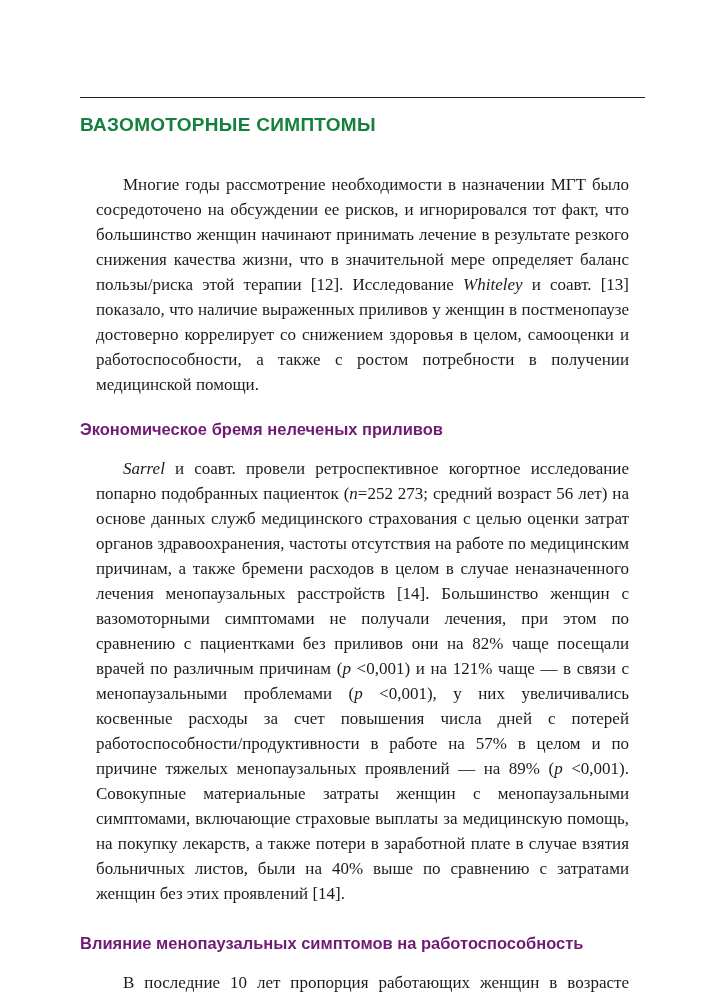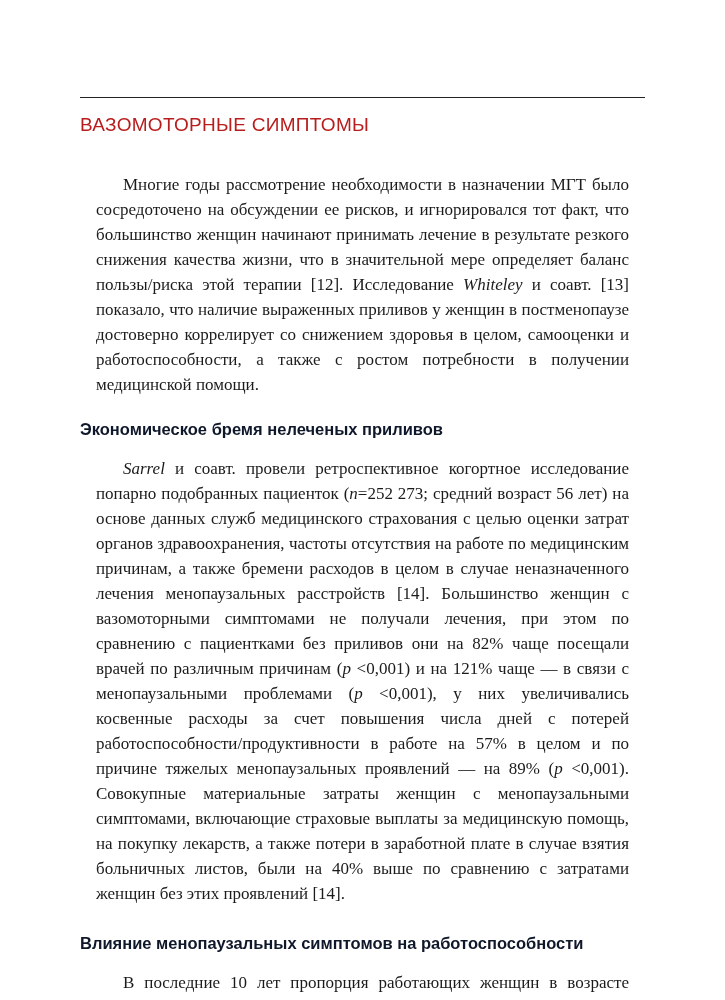--- a/index.html
+++ b/index.html
@@ -22,42 +22,42 @@
       overflow: hidden;
       background: #ffffff;
     }
     .top-rule {
       border: none;
       border-top: 1.6px solid #222222;
       margin: 0 0 13px 0;
     }
     .doc-title {
       font-family: "Liberation Sans", sans-serif;
-      font-weight: 400;
+      font-weight: 700;
       font-size: 19px;
       line-height: 27px;
       letter-spacing: 0.3px;
-      color: #b91c1c;
+      color: #15803d;
       margin: 0 0 34px 0;
     }
     .body-para {
       font-size: 17px;
       line-height: 25px;
       text-align: justify;
       text-indent: 27px;
       margin: 16px;
       hyphens: auto;
       -webkit-hyphens: auto;
     }
     .sub-heading {
       font-family: "Liberation Sans", sans-serif;
       font-weight: 700;
       font-size: 16.5px;
       line-height: 22px;
-      color: #0f172a;
+      color: #701a75;
       margin: 21px 0 10px 0;
     }
     .sub-heading.second {
       margin-top: 26px;
     }
     .italic { font-style: italic; }
   </style>
 </head>
 <body>
 
@@ -68,17 +68,17 @@
   <div class="doc-title">
     <div>ВАЗОМОТОРНЫЕ СИМПТОМЫ</div>
   </div>
 
   <p class="body-para"><span>Многие годы рассмотрение необходимости в назначении МГТ было сосредоточено на обсуждении ее рисков, и игнорировался тот факт, что большинство женщин начинают принимать лечение в результате резкого снижения качества жизни, что в значительной мере определяет баланс пользы/риска этой терапии [12]. Исследование </span><span class="italic">Whiteley</span><span> и соавт. [13] показало, что наличие выраженных приливов у женщин в постменопаузе достоверно коррелирует со снижением здоровья в целом, самооценки и работоспособности, а также с ростом потребности в получении медицинской помощи.</span></p>
 
   <h2 class="sub-heading">Экономическое бремя нелеченых приливов</h2>
 
   <p class="body-para"><span class="italic">Sarrel</span><span> и соавт. провели ретроспективное когортное исследование попарно подобранных пациенток (</span><span class="italic">n</span><span>=252 273; средний возраст 56 лет) на основе данных служб медицинского страхования с целью оценки затрат органов здравоохранения, частоты отсутствия на работе по медицинским причинам, а также бремени расходов в целом в случае неназначенного лечения менопаузальных расстройств [14]. Большинство женщин с вазомоторными симптомами не получали лечения, при этом по сравнению с пациентками без приливов они на 82% чаще посещали врачей по различным причинам (</span><span class="italic">p</span><span> &lt;0,001) и на 121% чаще — в связи с менопаузальными проблемами (</span><span class="italic">p</span><span> &lt;0,001), у них увеличивались косвенные расходы за счет повышения числа дней с потерей работоспособности/продуктивности в работе на 57% в целом и по причине тяжелых менопаузальных проявлений — на 89% (</span><span class="italic">p</span><span> &lt;0,001). Совокупные материальные затраты женщин с менопаузальными симптомами, включающие страховые выплаты за медицинскую помощь, на покупку лекарств, а также потери в заработной плате в случае взятия больничных листов, были на 40% выше по сравнению с затратами женщин без этих проявлений [14].</span></p>
 
-  <h2 class="sub-heading second">Влияние менопаузальных симптомов на работоспособности</h2>
+  <h2 class="sub-heading second">Влияние менопаузальных симптомов на работоспособность</h2>
 
   <p class="body-para"><span>В последние 10 лет пропорция работающих женщин в возрасте старше 50 лет значительно увеличилась во многих странах мира,</span></p>
 
 </div>
 
 </body></html>

